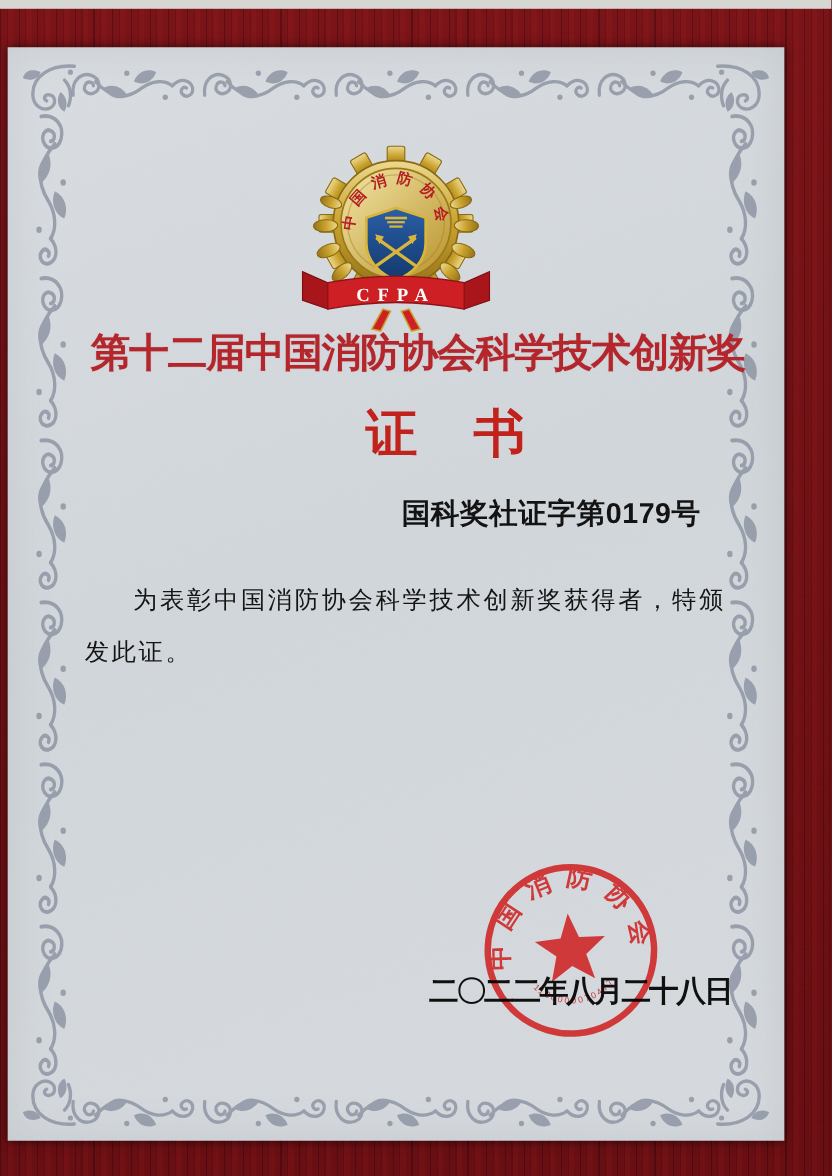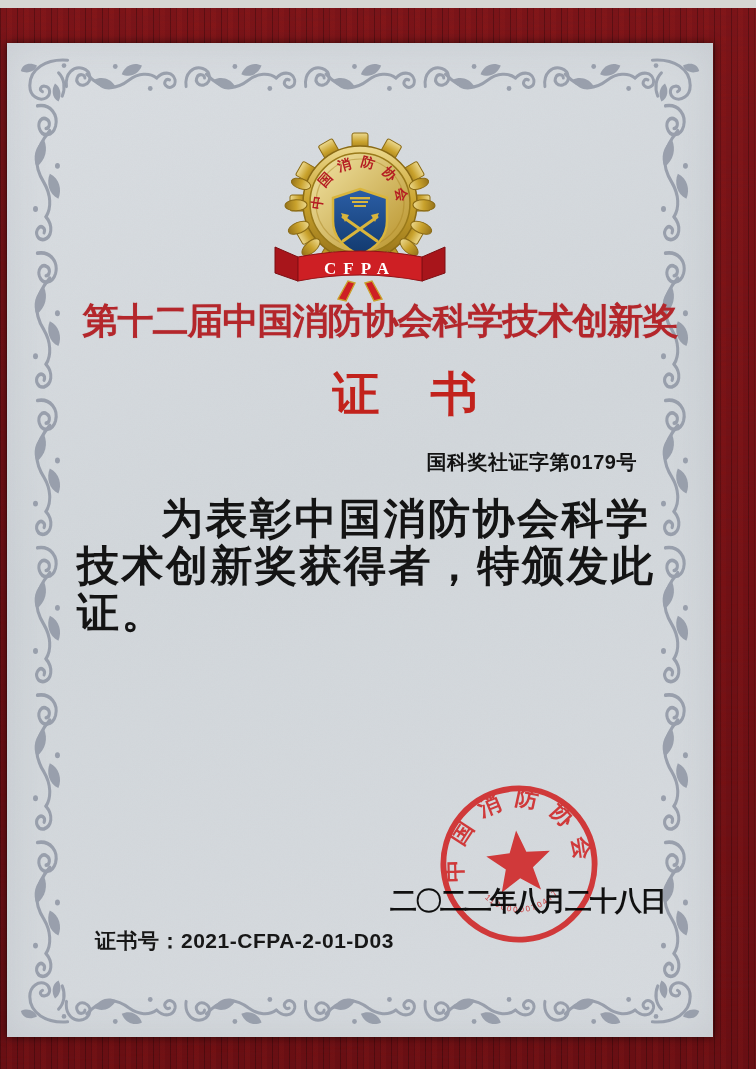--- a/index.html
+++ b/index.html
@@ -49,27 +49,27 @@
     font-size:36px;font-weight:bold;letter-spacing:-1px;color:#b4262b;
     text-shadow:0 0 1px rgba(150,20,20,.4);
     margin-left:20px;
   }
   .doc-title{
     position:absolute;top:320px;left:0;width:100%;text-align:center;
     font-size:47px;font-weight:bold;color:#c2221c;letter-spacing:2px;padding-left:46px;
   }
   .reg-no{
     position:absolute;top:406px;right:76px;
-    font-size:20px;font-weight:bold;color:#131313;letter-spacing:0.5px;
+    font-size:26px;font-weight:bold;color:#131313;letter-spacing:0.5px;
   }
   .intro{
-    position:absolute;top:452px;left:70px;right:52px;
+    position:absolute;top:480px;left:70px;right:52px;
     font-family:"DejaVu Serif","Liberation Serif",serif;
-    font-size:42px;line-height:47px;letter-spacing:2.5px;color:#141414;
-    text-indent:2em;font-weight:700;
+    font-size:22px;line-height:47px;letter-spacing:2.5px;color:#141414;
+    text-indent:2em;font-weight:400;
   }
   .fields{
     position:absolute;top:588px;left:147px;right:40px;
     font-size:21.5px;font-weight:bold;color:#111;line-height:36px;
   }
   .field-row{white-space:nowrap;}
   .field-cont{padding-left:100px;}
   .row-level{margin-top:2px;}
   .row-winner{margin-top:12px;letter-spacing:1px;}
   .issue-date{
@@ -351,19 +351,16 @@
         <circle cx="100" cy="100" r="90" fill="none" stroke="#cf2b2b" stroke-width="7"></circle>
         <polygon points="100,60 110,86.3 138,87.6 116.2,105.3 123.5,132.4 100,117 76.5,132.4 83.8,105.3 62,87.6 90,86.3" fill="#cf2b2b"></polygon>
         <text font-family="Liberation Sans,sans-serif" font-size="27" font-weight="bold" fill="#cf2b2b" letter-spacing="14">
           <textPath href="#sealArc" startOffset="50%" text-anchor="middle">中国消防协会</textPath>
         </text>
         <text font-family="Liberation Sans,sans-serif" font-size="9.5" fill="#cf2b2b" letter-spacing="2.5">
           <textPath href="#sealCodeArc" startOffset="50%" text-anchor="middle">1100000070477</textPath>
         </text>
       </svg>
 
-      <div class="cert-no">
-        <span>证书号：</span><span>2021-CFPA-2-01-D03</span>
-      </div>
 
     </div>
   </div>
 </div>
 
 </body></html>

